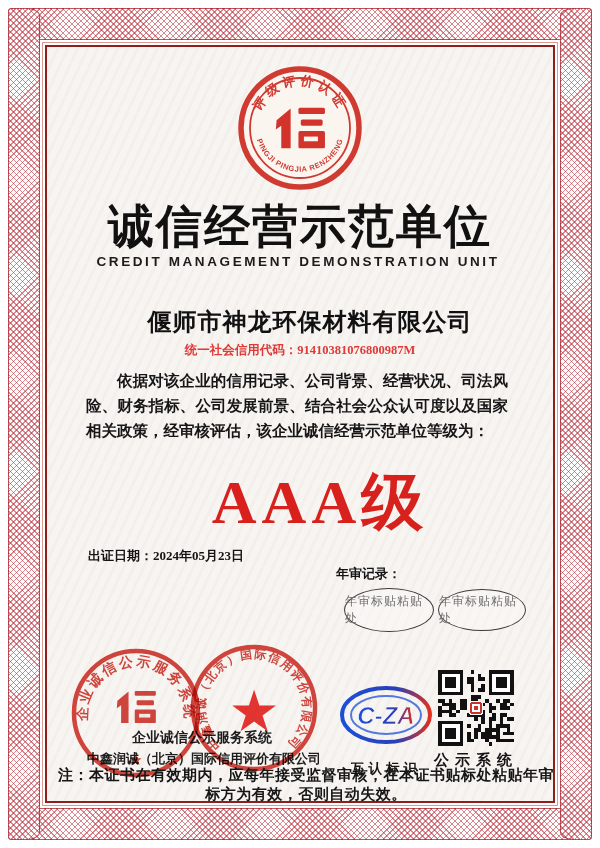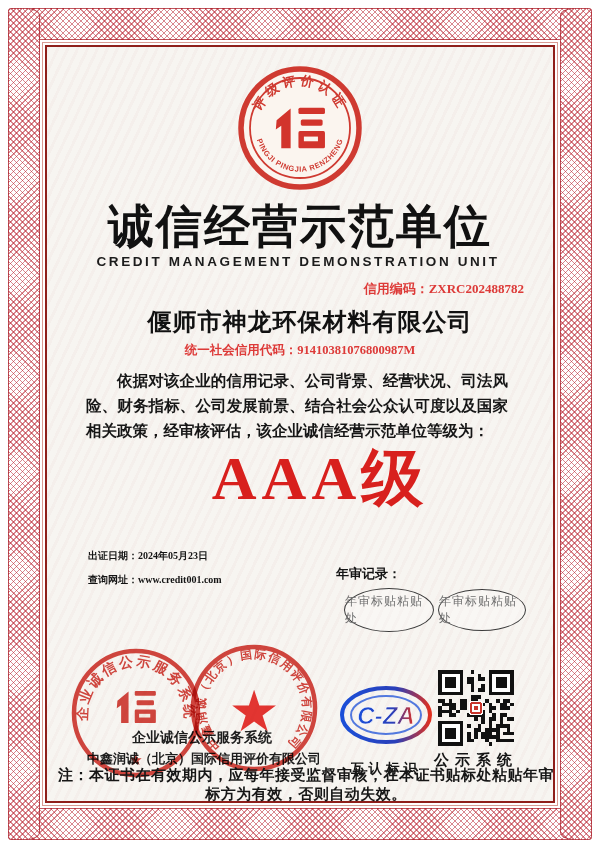--- a/index.html
+++ b/index.html
@@ -26,23 +26,23 @@
   .red{color:#dd3a38;}
 
   .title{left:0;right:0;top:196px;font-size:46px;font-weight:bold;letter-spacing:2px;color:#111;}
   .subtitle{left:0;right:4px;top:254px;font-family:"Liberation Sans","DejaVu Sans",sans-serif;
             font-size:13.5px;font-weight:bold;letter-spacing:2.6px;color:#1c1c1c;}
   .credit-code{right:76px;top:280px;font-size:13px;font-weight:bold;}
   .company{left:0;right:0;top:306px;font-size:24px;font-weight:bold;letter-spacing:1px;color:#111;padding-left:20px;}
   .social-code{left:0;right:0;top:342px;font-size:12.5px;font-weight:bold;}
   .body-par{left:86px;right:92px;top:369px;font-size:15.5px;font-weight:bold;line-height:1.6;
             text-align:justify;text-indent:2em;color:#161616;}
-  .grade{left:0;right:0;top:436px;font-size:62px;font-weight:bold;letter-spacing:5px;color:#d8201d;padding-left:40px;}
-
-  .info{left:88px;top:544px;font-size:10px;font-weight:bold;color:#141414;}
+  .grade{left:0;right:0;top:460px;font-size:62px;font-weight:bold;letter-spacing:5px;color:#d8201d;padding-left:40px;}
+
+  .info{left:88px;top:544px;font-size:13px;font-weight:bold;color:#141414;}
   .info .row{height:24px;line-height:24px;}
   .annual-label{left:336px;top:565px;font-size:13px;font-weight:bold;color:#141414;}
   .oval{border:1.5px solid #3c3c3c;border-radius:50%;display:flex;align-items:center;justify-content:center;
         font-size:12px;color:#6f6f6f;letter-spacing:1px;background:rgba(255,255,255,.25);}
   .oval1{left:344px;top:588px;width:88px;height:42px;}
   .oval2{left:438px;top:589px;width:86px;height:40px;}
 
   .stamp{opacity:.9;mix-blend-mode:multiply;}
   .stamp-a{left:70px;top:647px;width:132px;height:132px;}
   .stamp-b{left:189px;top:643px;width:130px;height:130px;}
@@ -96,32 +96,30 @@
     </text>
     <text font-size="7.5" font-weight="bold" fill="#cf3a31" style="letter-spacing:.6px;font-family:'Liberation Sans',sans-serif">
       <textPath href="#seal-arc-bot" startOffset="50%" text-anchor="middle">PINGJI PINGJIA RENZHENG</textPath>
     </text>
     <use href="#xin-logo" transform="scale(0.78)"></use>
   </svg>
 
   <div class="abs title center">诚信经营示范单位</div>
   <div class="abs subtitle center">CREDIT MANAGEMENT DEMONSTRATION UNIT</div>
 
-  <div class="abs credit-code red"><span>信用编码：</span><span>ZXRC202488782</span></div>
 
   <div class="abs company center">偃师市神龙环保材料有限公司</div>
   <div class="abs social-code center red">统一社会信用代码：91410381076800987M</div>
 
   <div class="abs body-par">依据对该企业的信用记录、公司背景、经营状况、司法风险、财务指标、公司发展前景、结合社会公众认可度以及国家相关政策，经审核评估，该企业诚信经营示范单位等级为：</div>
 
   <div class="abs grade center">AAA级</div>
 
   <div class="abs info">
     <div class="row"><span>出证日期：</span><span>2024年05月23日</span></div>
-    <div class="row"><span>查询网址：</span><span>www.credit001.com</span></div>
   </div>
 
   <div class="abs annual-label">年审记录：</div>
   <div class="abs oval oval1">年审标贴粘贴处</div>
   <div class="abs oval oval2">年审标贴粘贴处</div>
 
   <div class="abs issuer1 center">企业诚信公示服务系统</div>
   <div class="abs issuer2 center">中鑫润诚（北京）国际信用评价有限公司</div>
 
   <svg class="abs stamp stamp-a" viewBox="-66 -66 132 132">

